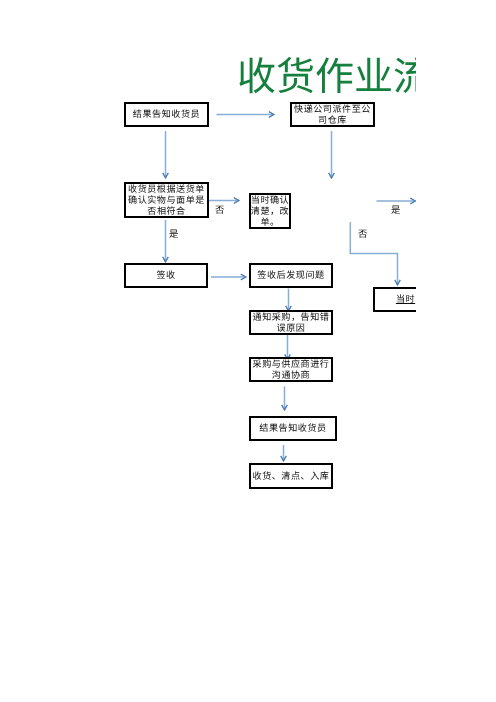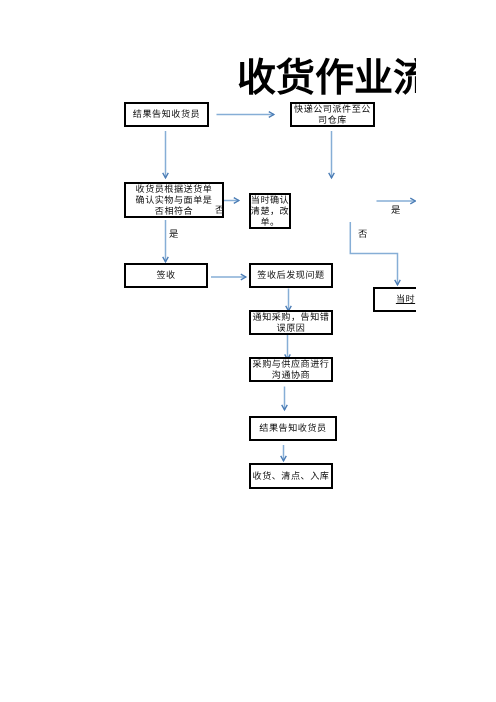--- a/index.html
+++ b/index.html
@@ -33,26 +33,26 @@
     top: 0;
     width: 496px;
     height: 702px;
     pointer-events: none;
   }
   .doc-title {
     position: absolute;
     left: 237px;
     top: 56.5px;
     font-family: "DejaVu Serif", "Liberation Serif", serif;
-    font-weight: bold;
+    font-weight: normal;
     font-size: 39px;
     line-height: 42px;
     letter-spacing: 0px;
     white-space: nowrap;
-    color: #000000;
+    color: #15803d;
     transform: translateZ(0);
   }
   .node {
     position: absolute;
     box-sizing: border-box;
     border: 2px solid #000000;
     background: #ffffff;
     display: flex;
     align-items: center;
     justify-content: center;
@@ -104,21 +104,21 @@
           <path d="M283.5,445 L283.5,461"></path>
         </g>
   </svg>
 
  <div class="node" style="left: 124px; top: 102px; width: 85px; height: 25px;">
         <span style="width: 80px;">结果告知收货员</span>
       </div>
       <div class="node" style="left: 290px; top: 102px; width: 85px; height: 25px;">
         <span style="width: 78px;">快递公司派件至公司仓库</span>
       </div>
-      <div class="node" style="left: 124px; top: 182px; width: 100px; height: 36px; justify-content: center;">
+      <div class="node" style="left: 124px; top: 182px; width: 85px; height: 36px; justify-content: center;">
         <span style="width: 78px;">收货员根据送货单确认实物与面单是否相符合</span>
       </div>
       <div class="node" style="left: 249px; top: 193px; width: 42px; height: 36px;">
         <span style="width: 40px;">当时确认清楚，改单。</span>
       </div>
       <div class="node" style="left: 124px; top: 263px; width: 84px; height: 25px;">
         <span style="width: 80px;">签收</span>
       </div>
       <div class="node" style="left: 249px; top: 263px; width: 84px; height: 25px;">
         <span style="width: 80px;">签收后发现问题</span>

